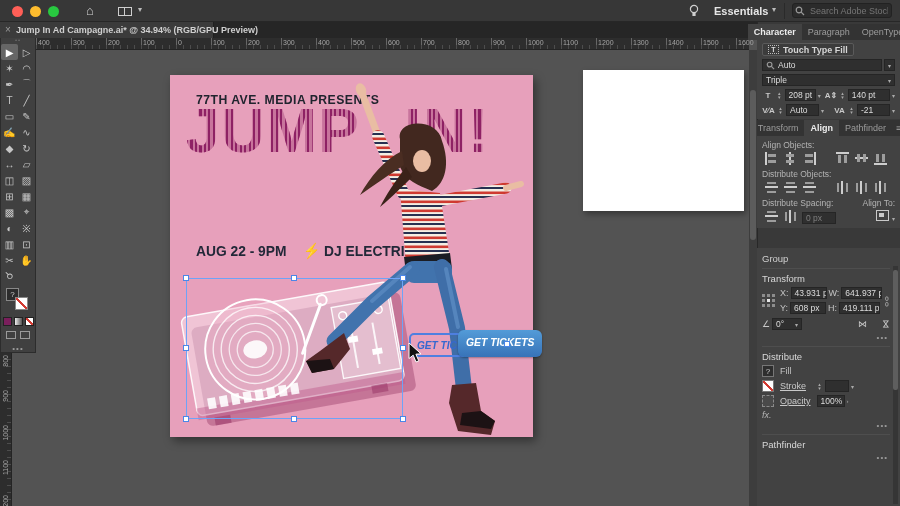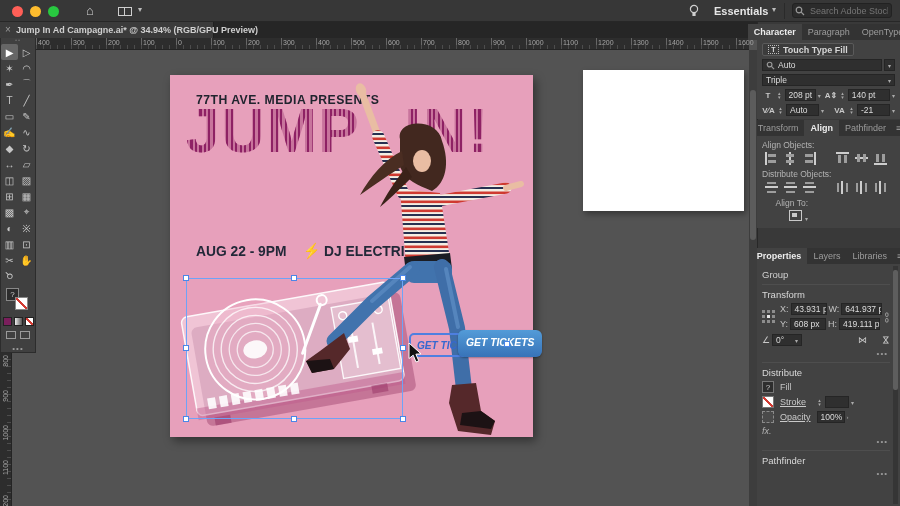--- a/index.html
+++ b/index.html
@@ -448,37 +448,38 @@
         <div class="ptab on">Align</div>
         <div class="ptab">Pathfinder</div>
         <span class="pmenu">≡</span>
       </div>
     <div class="pbody" style="padding-top:2px">
       <div class="plabel">Align Objects:</div>
       <div class="arow"><span class="gi i-align-h-left"></span><span class="gi i-align-h-center"></span><span class="gi i-align-h-right"></span><span class="icongap"></span><span class="gi i-align-v-top"></span><span class="gi i-align-v-middle"></span><span class="gi i-align-v-bottom"></span></div>
       <div class="plabel">Distribute Objects:</div>
       <div class="drow"><span class="gi i-distribute-top"></span><span class="gi i-distribute-vcenter"></span><span class="gi i-distribute-bottom"></span><span class="icongap"></span><span class="gi i-distribute-left"></span><span class="gi i-distribute-hcenter"></span><span class="gi i-distribute-right"></span></div>
       <div style="display:flex">
+        <div style="flex:1">
+          <div class="plabel">Distribute Spacing:</div>
+          <div class="prow">
+            <span class="srow"><span class="gi i-spacing-v"></span><span class="gi i-spacing-h"></span></span>
+            <span class="pfield" style="width:34px;color:#7e7e7e">0 px</span>
+          </div>
+        </div>
         <div style="width:46px;text-align:right">
           <div class="plabel">Align To:</div>
           <span style="display:inline-block;width:13px;height:11px;border:1px solid #c9c9c9;position:relative"><i style="position:absolute;left:2px;top:2px;width:5px;height:4px;background:#c9c9c9"></i></span>
           <span class="chev">▾</span>
         </div>
       </div>
     </div>
   </div>
 
 
   <div class="pgroup" style="left:757px;top:248px;height:258px;overflow:hidden;">
-    <div class="pstrip">
-        <div class="ptab on">Properties</div>
-        <div class="ptab">Layers</div>
-        <div class="ptab">Libraries</div>
-        <span class="pmenu">≡</span>
-      </div>
     <div class="pbody" style="padding-right:10px">
       <div style="color:#d0d0d0;font-size:9.5px;margin:2px 0 4px">Group</div>
       <div class="divider"></div>
       <div class="sec-title">Transform</div>
       <div style="display:flex;align-items:center">
         <span class="refgrid">
             <i></i>
             <i></i>
             <i></i>
             <i></i>

